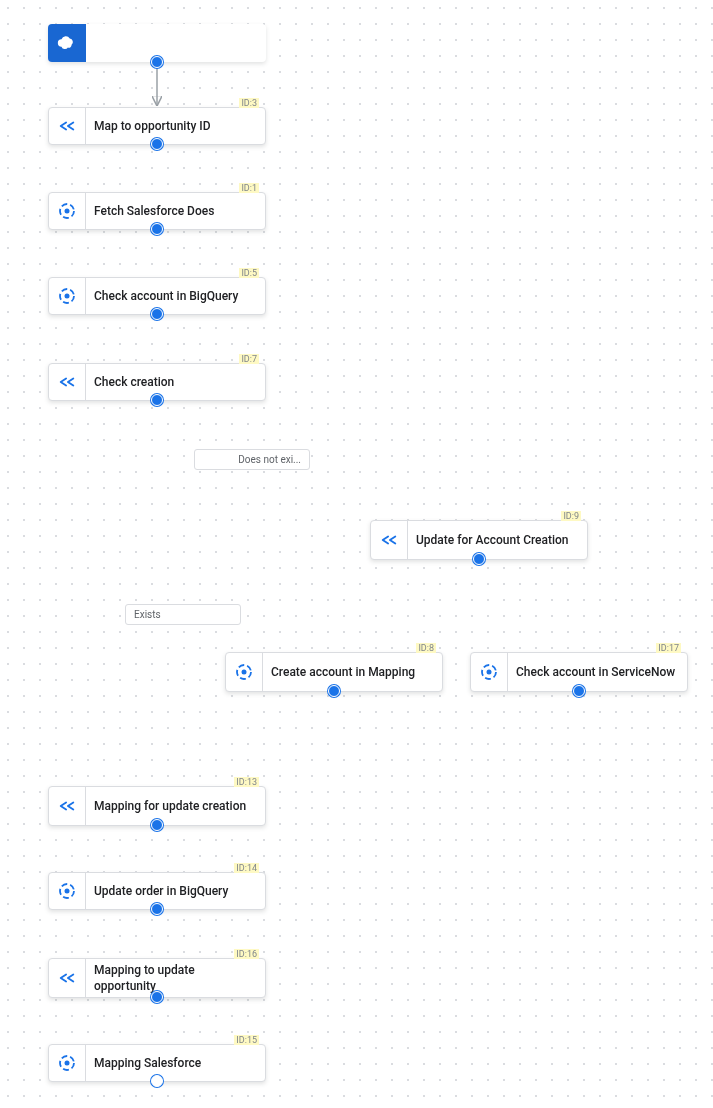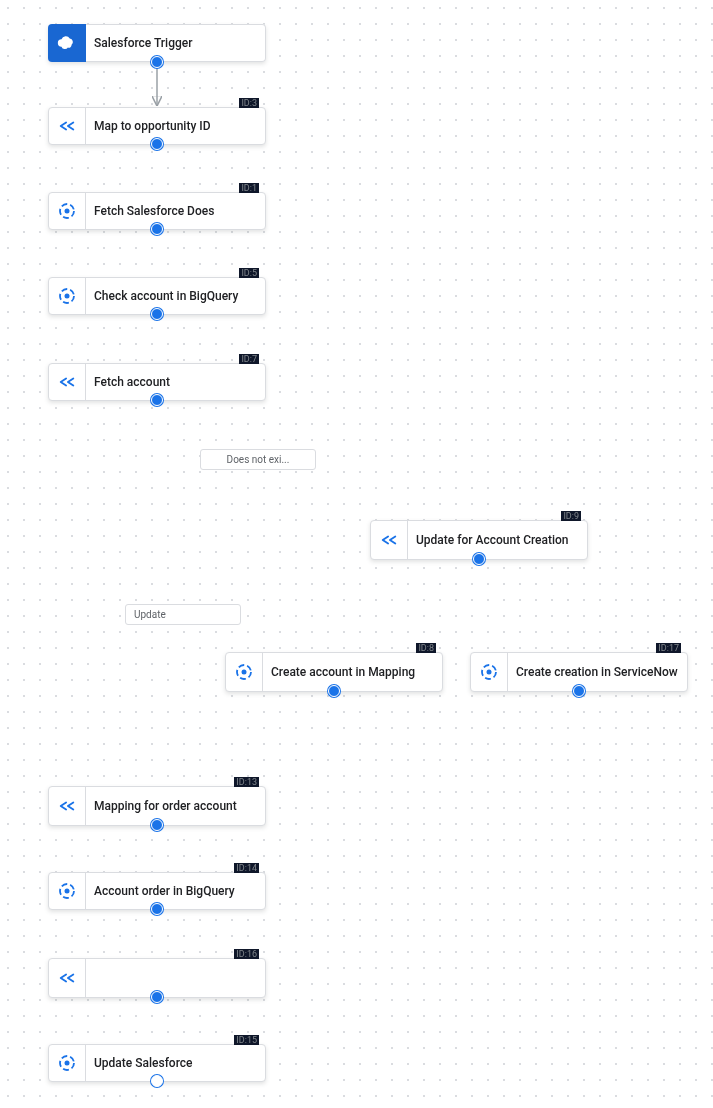--- a/index.html
+++ b/index.html
@@ -6,21 +6,21 @@
 .dots{position:absolute;inset:0;background-image:radial-gradient(#dadce0 1px,transparent 1px);background-size:16px 16px;background-position:0 0}
 svg.edges{position:absolute;inset:0;pointer-events:none}
 svg.edges path,svg.edges line{stroke:#9aa0a6;stroke-width:1.5;fill:none}
 .node{position:absolute;background:#fff;border:1px solid #dadce0;border-radius:4px;box-shadow:0 2px 4px rgba(60,64,67,.15);display:flex;align-items:stretch;box-sizing:border-box}
 .node.trigger{border:none;padding:0}
 .icon{width:36px;display:flex;align-items:center;justify-content:center;flex-shrink:0;border-right:1px solid #dadce0}
 .trigger .icon{width:38px;background:#1967d2;border-right:none;border-top-left-radius:4px;border-bottom-left-radius:4px}
 .trigger .body{border:1px solid #dadce0;border-left:none;border-top-right-radius:4px;border-bottom-right-radius:4px}
 .body{flex:1;display:flex;align-items:center;padding:0 8px;position:relative}
 .label{font-size:12px;font-weight:500;color:#202124;line-height:1.35}
-.idtag{position:absolute;top:-10px;right:6px;font-size:9px;color:#80868b;background:#0f172a;padding:0 2px}
+.idtag{position:absolute;top:-10px;right:6px;font-size:9px;color:#80868b;background:#fef9c3;padding:0 2px}
 .port{position:absolute;width:10px;height:10px;border-radius:50%;background:#1a73e8;border:1.5px solid #fff;box-shadow:0 0 0 1px #1a73e8;left:50%;transform:translate(-50%,50%);bottom:0}
 .port.hollow{background:#fff}
 .edge-label{position:absolute;background:#fff;border:1px solid #dadce0;border-radius:3px;font-size:10px;color:#5f6368;padding:4px 8px;white-space:nowrap;box-sizing:border-box}
 svg.ic-map{width:18px;height:18px}
 svg.ic-conn{width:20px;height:20px}
 svg.ic-cloud{width:22px;height:16px}
 </style>
 </head>
 <body>
 <div class="dots"></div>
@@ -44,32 +44,29 @@
 
   <line x1="157" y1="403" x2="157" y2="784" marker-end="url(#arr)"></line>
   <path d="M333 694 L157 782" marker-end="url(#arr)"></path>
   <path d="M578 694 L157 782" marker-end="url(#arr)"></path>
 
   <line x1="157" y1="826" x2="157" y2="870" marker-end="url(#arr)"></line>
   <line x1="157" y1="912" x2="157" y2="956" marker-end="url(#arr)"></line>
   <line x1="157" y1="998" x2="157" y2="1042" marker-end="url(#arr)"></line>
 </svg>
 
-<div class="edge-label" style="left:200px;top:449px;width:116px;text-align:center"><span>Does not exi...</span></div>
-<div class="edge-label" style="left:125px;top:604px;width:116px;"><span>Update</span></div>
+<div class="edge-label" style="left:194px;top:449px;width:116px;text-align:right"><span>Does not exi...</span></div>
+<div class="edge-label" style="left:125px;top:604px;width:116px;"><span>Exists</span></div>
 
 <div class="node trigger" style="left:48px;top:24px;width:218px;height:38px">
   <div class="icon">
     <svg class="ic-cloud" viewBox="0 0 24 16">
         <path d="M6 12a4 4 0 010-8 5 5 0 019-1 4 4 0 012 7 3 3 0 01-4 3 4 4 0 01-7-1z" fill="#fff"></path>
       </svg>
   </div>
-  <div class="body">
-      <span class="label">Salesforce Trigger</span>
-    </div>
   <div class="port"></div>
 </div>
 
 <div class="node" style="left:48px;top:107px;width:218px;height:38px">
   <div class="icon">
     <svg class="ic-map" viewBox="0 0 20 20">
         <path d="M3 10 L9 6 M3 10 L9 14 M11 10 L17 6 M11 10 L17 14" stroke="#1a73e8" stroke-width="2" fill="none" stroke-linecap="round"></path>
       </svg>
   </div>
   <div class="body">
@@ -107,21 +104,21 @@
   <div class="port"></div>
 </div>
 
 <div class="node" style="left:48px;top:363px;width:218px;height:38px">
   <div class="icon">
     <svg class="ic-map" viewBox="0 0 20 20">
         <path d="M3 10 L9 6 M3 10 L9 14 M11 10 L17 6 M11 10 L17 14" stroke="#1a73e8" stroke-width="2" fill="none" stroke-linecap="round"></path>
       </svg>
   </div>
   <div class="body">
-      <span class="label">Fetch account</span>
+      <span class="label">Check creation</span>
       <span class="idtag">ID:7</span>
     </div>
   <div class="port"></div>
 </div>
 
 <div class="node" style="left:370px;top:520px;width:218px;height:40px">
   <div class="icon">
     <svg class="ic-map" viewBox="0 0 20 20">
         <path d="M3 10 L9 6 M3 10 L9 14 M11 10 L17 6 M11 10 L17 14" stroke="#1a73e8" stroke-width="2" fill="none" stroke-linecap="round"></path>
       </svg>
@@ -148,70 +145,71 @@
 </div>
 
 <div class="node" style="left:470px;top:652px;width:218px;height:40px">
   <div class="icon">
     <svg class="ic-conn" viewBox="0 0 20 20">
         <circle cx="10" cy="10" r="7" stroke="#1a73e8" stroke-width="1.8" fill="none" stroke-dasharray="6 3"></circle>
         <circle cx="10" cy="10" r="2.5" fill="#1a73e8"></circle>
       </svg>
   </div>
   <div class="body">
-      <span class="label">Create creation in ServiceNow</span>
+      <span class="label">Check account in ServiceNow</span>
       <span class="idtag">ID:17</span>
     </div>
   <div class="port"></div>
 </div>
 
 <div class="node" style="left:48px;top:786px;width:218px;height:40px">
   <div class="icon">
     <svg class="ic-map" viewBox="0 0 20 20">
         <path d="M3 10 L9 6 M3 10 L9 14 M11 10 L17 6 M11 10 L17 14" stroke="#1a73e8" stroke-width="2" fill="none" stroke-linecap="round"></path>
       </svg>
   </div>
   <div class="body">
-      <span class="label">Mapping for order account</span>
+      <span class="label">Mapping for update creation</span>
       <span class="idtag">ID:13</span>
     </div>
   <div class="port"></div>
 </div>
 
 <div class="node" style="left:48px;top:872px;width:218px;height:38px">
   <div class="icon">
     <svg class="ic-conn" viewBox="0 0 20 20">
         <circle cx="10" cy="10" r="7" stroke="#1a73e8" stroke-width="1.8" fill="none" stroke-dasharray="6 3"></circle>
         <circle cx="10" cy="10" r="2.5" fill="#1a73e8"></circle>
       </svg>
   </div>
   <div class="body">
-      <span class="label">Account order in BigQuery</span>
+      <span class="label">Update order in BigQuery</span>
       <span class="idtag">ID:14</span>
     </div>
   <div class="port"></div>
 </div>
 
 <div class="node" style="left:48px;top:958px;width:218px;height:40px">
   <div class="icon">
     <svg class="ic-map" viewBox="0 0 20 20">
         <path d="M3 10 L9 6 M3 10 L9 14 M11 10 L17 6 M11 10 L17 14" stroke="#1a73e8" stroke-width="2" fill="none" stroke-linecap="round"></path>
       </svg>
   </div>
   <div class="body">
+      <span class="label">Mapping to update opportunity</span>
       <span class="idtag">ID:16</span>
     </div>
   <div class="port"></div>
 </div>
 
 <div class="node" style="left:48px;top:1044px;width:218px;height:38px">
   <div class="icon">
     <svg class="ic-conn" viewBox="0 0 20 20">
         <circle cx="10" cy="10" r="7" stroke="#1a73e8" stroke-width="1.8" fill="none" stroke-dasharray="6 3"></circle>
         <circle cx="10" cy="10" r="2.5" fill="#1a73e8"></circle>
       </svg>
   </div>
   <div class="body">
-      <span class="label">Update Salesforce</span>
+      <span class="label">Mapping Salesforce</span>
       <span class="idtag">ID:15</span>
     </div>
   <div class="port hollow"></div>
 </div>
 
 </body></html>

